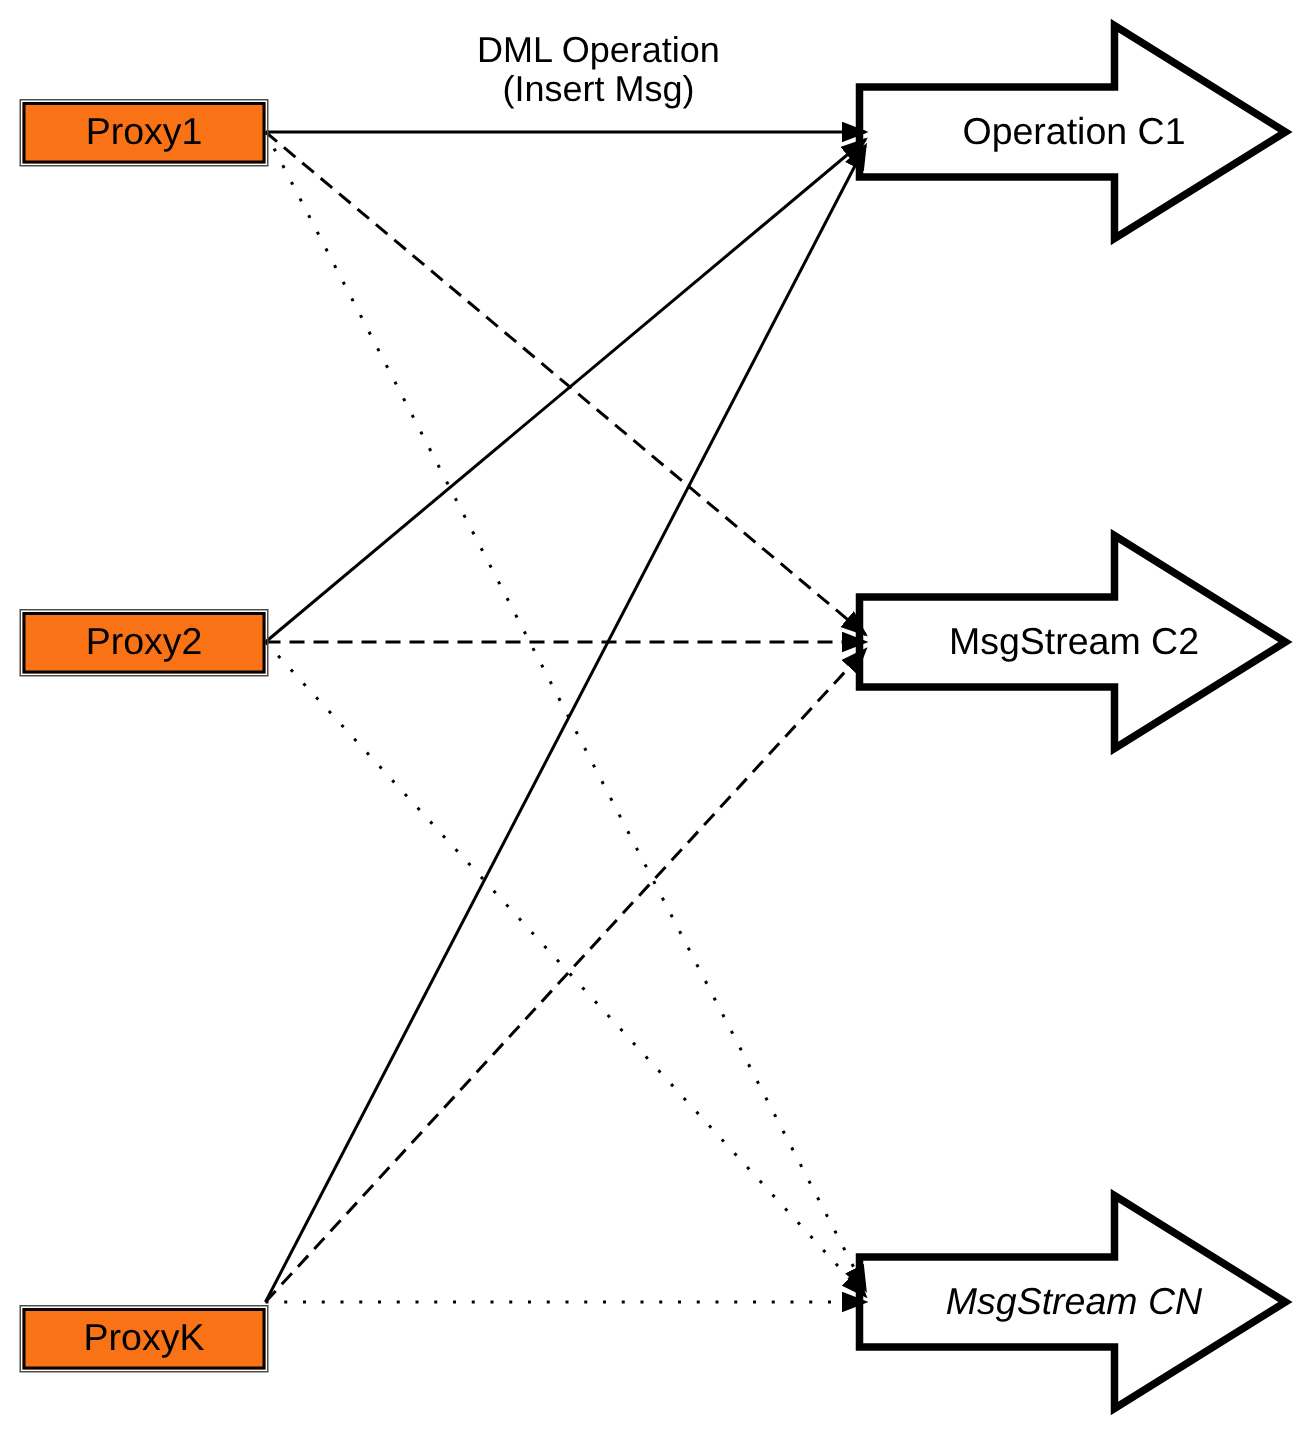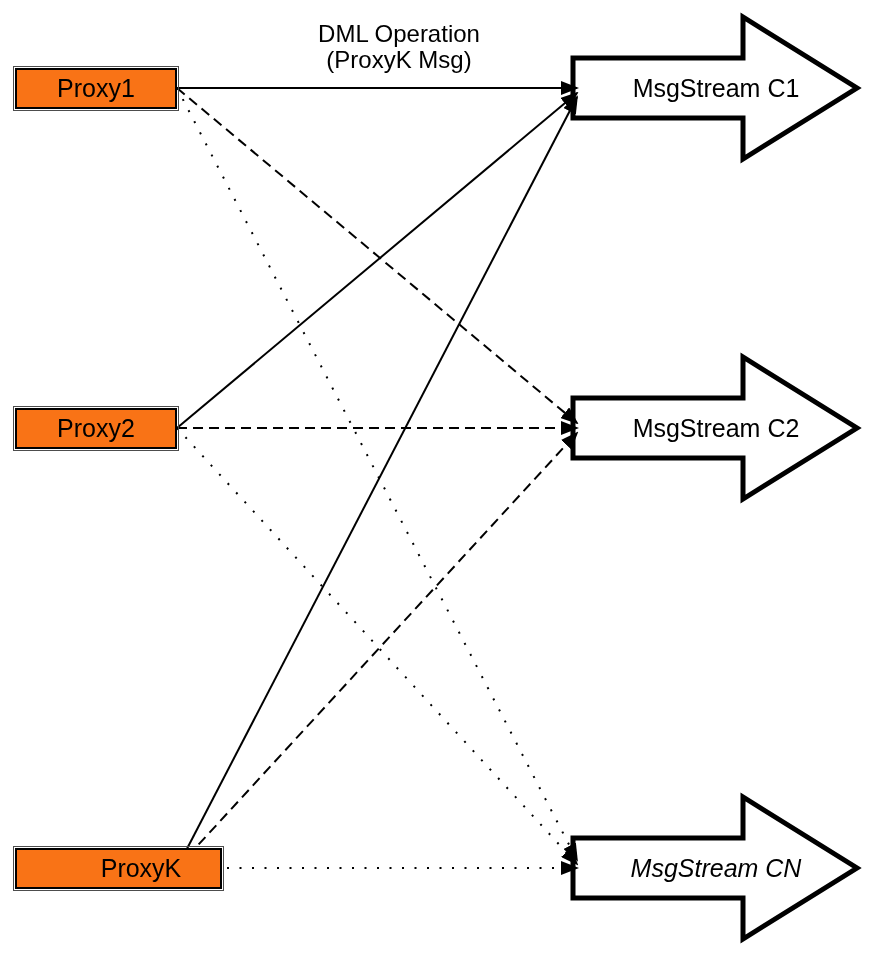--- a/index.html
+++ b/index.html
@@ -32,21 +32,21 @@
     outline-offset: 1px;
     display: flex;
     align-items: center;
     justify-content: center;
     font-size: 25px;
     line-height: 1;
     box-sizing: content-box;
   }
   .proxy-node.p1 { top: 68px; }
   .proxy-node.p2 { top: 408px; }
-  .proxy-node.pk { top: 848px; padding-left: 45px; }
+  .proxy-node.pk { top: 872px; }
   .stream-label {
     position: absolute;
     left: 575px;
     width: 282px;
     height: 30px;
     display: flex;
     align-items: center;
     justify-content: center;
     font-size: 25px;
     line-height: 1;
@@ -101,30 +101,30 @@
 
     <g>
       <line class="edge dotted" x1="177" y1="88" x2="577" y2="860" marker-end="url(#ah)"></line>
       <line class="edge dotted" x1="177" y1="428" x2="577" y2="864" marker-end="url(#ah)"></line>
       <line class="edge dotted" x1="177" y1="868" x2="577" y2="868" marker-end="url(#ah)"></line>
     </g>
   </svg>
 
   <div class="top-label">
     <div>DML Operation</div>
-    <div>(ProxyK Msg)</div>
+    <div>(Insert Msg)</div>
   </div>
 
   <div class="proxy-node p1">
     <span>Proxy1</span>
   </div>
   <div class="proxy-node p2">
     <span>Proxy2</span>
   </div>
   <div class="proxy-node pk">
     <span>ProxyK</span>
   </div>
 
-  <div class="stream-label s1">MsgStream C1</div>
+  <div class="stream-label s1">Operation C1</div>
   <div class="stream-label s2">MsgStream C2</div>
   <div class="stream-label sn">MsgStream CN</div>
 
 </div>
 
 </body></html>

